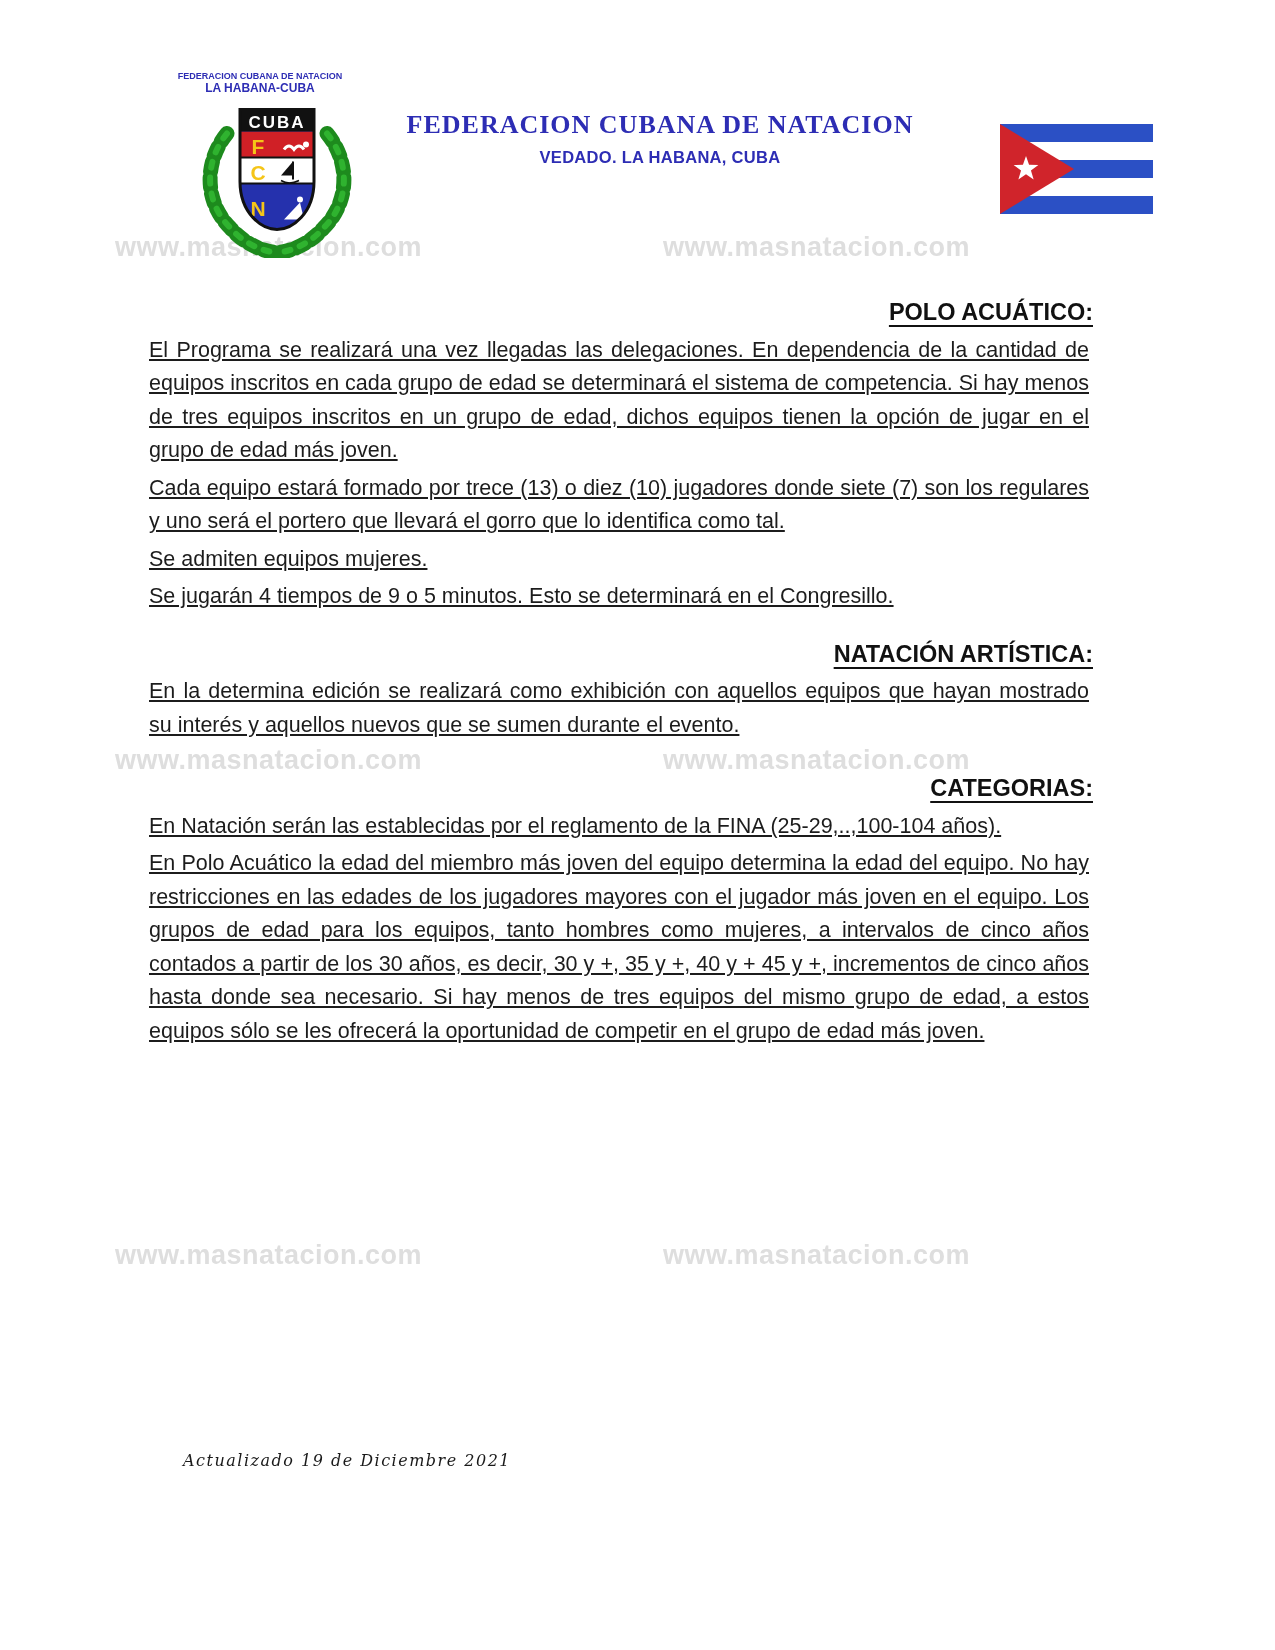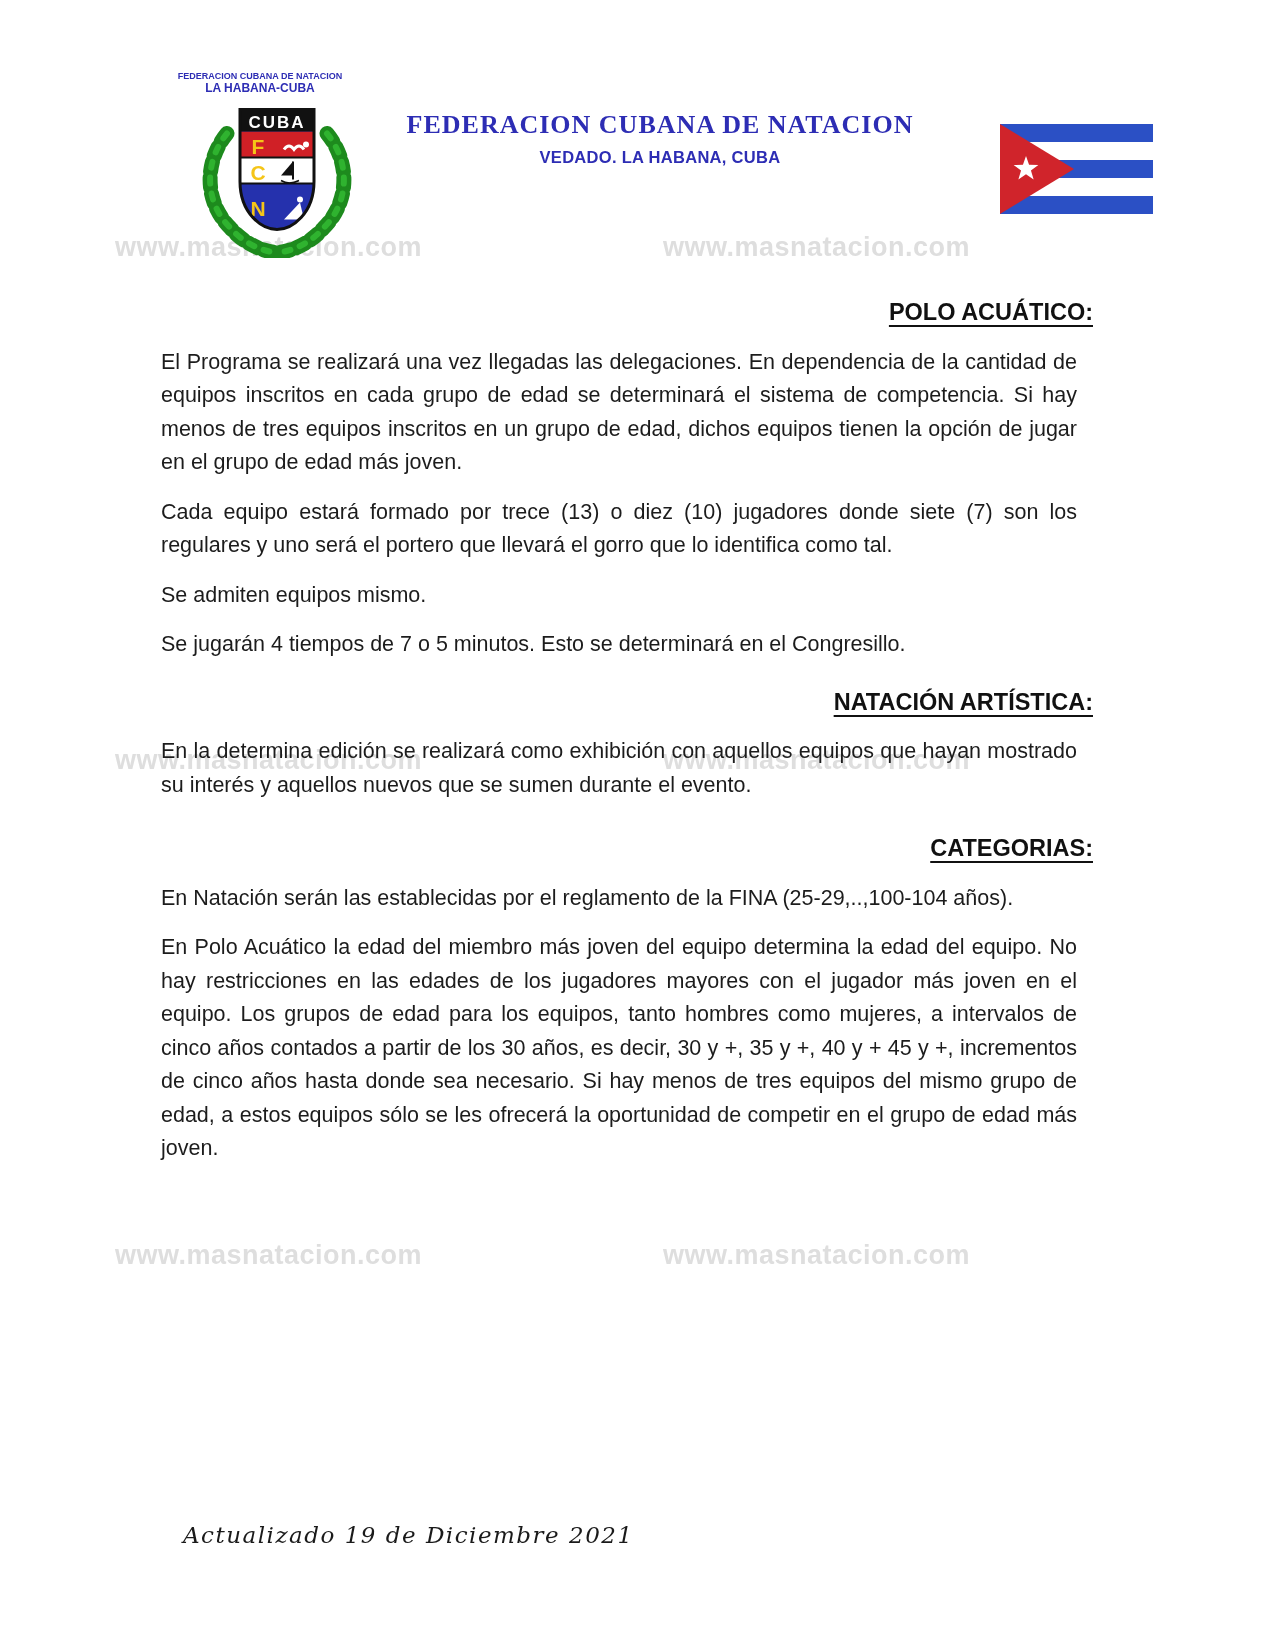--- a/index.html
+++ b/index.html
@@ -32,29 +32,29 @@
   .flag { position:absolute; left:1000px; top:124px; z-index:2; }
   
   .content {
     position:absolute; left:145px; top:296px; width:948px; z-index:1;
     color:#1c1c1c; font-size:21.5px; line-height:33.5px;
   }
   .sec-heading {
     font-size:23.5px; font-weight:bold; color:#111; margin:0;
     text-decoration:underline; text-decoration-thickness:2px; text-underline-offset:5px;text-align:right;
   }
-  .content p { margin:16px; text-align:justify; }
+  .content p { margin:4px; text-align:justify;text-decoration:underline; }
   .mt40 { margin-top:40px; } .mt16 { margin-top:16px; } .mt13 { margin-top:13px; }
   .mt46 { margin-top:24px; } .mt20 { margin-top:20px; } .mt30 { margin-top:30px; }
   .mt27 { margin-top:27px; } .mt18 { margin-top:18px; }
   
   .footer-updated {
-    position:absolute; left:183px; top:1522px; z-index:1;
+    position:absolute; left:183px; top:1451px; z-index:1;
     font-family:"DejaVu Serif", serif; font-style:italic;
-    font-size:23px; letter-spacing:1.5px; color:#1a1a1a;
+    font-size:16px; letter-spacing:1.5px; color:#1a1a1a;
   }
 </style>
 </head>
 <body>
 
 <span class="watermark" style="left:115px; top:232px;">www.masnatacion.com</span>
 <span class="watermark" style="left:663px; top:232px;">www.masnatacion.com</span>
 <span class="watermark" style="left:115px; top:745px;">www.masnatacion.com</span>
 <span class="watermark" style="left:663px; top:745px;">www.masnatacion.com</span>
 <span class="watermark" style="left:115px; top:1240px;">www.masnatacion.com</span>
@@ -125,22 +125,22 @@
   <path d="M0,0 L74,45 L0,90 Z" fill="#d0242b"></path>
   <polygon points="26,32 29.06,40.79 38.36,40.98 30.95,46.61 33.64,55.52 26,50.2 18.36,55.52 21.05,46.61 13.64,40.98 22.94,40.79" fill="#ffffff"></polygon>
 </svg>
 
 <div class="content">
 
   <div>
     <h2 class="sec-heading">POLO ACUÁTICO:</h2>
     <p class="mt40">El Programa se realizará una vez llegadas las delegaciones. En dependencia de la cantidad de equipos inscritos en cada grupo de edad se determinará el sistema de competencia. Si hay menos de tres equipos inscritos en un grupo de edad, dichos equipos tienen la opción de jugar en el grupo de edad más joven.</p>
     <p class="mt16">Cada equipo estará formado por trece (13) o diez (10) jugadores donde siete (7) son los regulares y uno será el portero que llevará el gorro que lo identifica como tal.</p>
-    <p class="mt13">Se admiten equipos mismo.</p>
-    <p class="mt13">Se jugarán 4 tiempos de 7 o 5 minutos. Esto se determinará en el Congresillo.</p>
+    <p class="mt13">Se admiten equipos mujeres.</p>
+    <p class="mt13">Se jugarán 4 tiempos de 9 o 5 minutos. Esto se determinará en el Congresillo.</p>
   </div>
 
   <div>
     <h2 class="sec-heading mt46">NATACIÓN ARTÍSTICA:</h2>
     <p class="mt20">En la determina edición se realizará como exhibición con aquellos equipos que hayan mostrado su interés y aquellos nuevos que se sumen durante el evento.</p>
   </div>
 
   <div>
     <h2 class="sec-heading mt30">CATEGORIAS:</h2>
     <p class="mt27">En Natación serán las establecidas por el reglamento de la FINA (25-29,..,100-104 años).</p>

